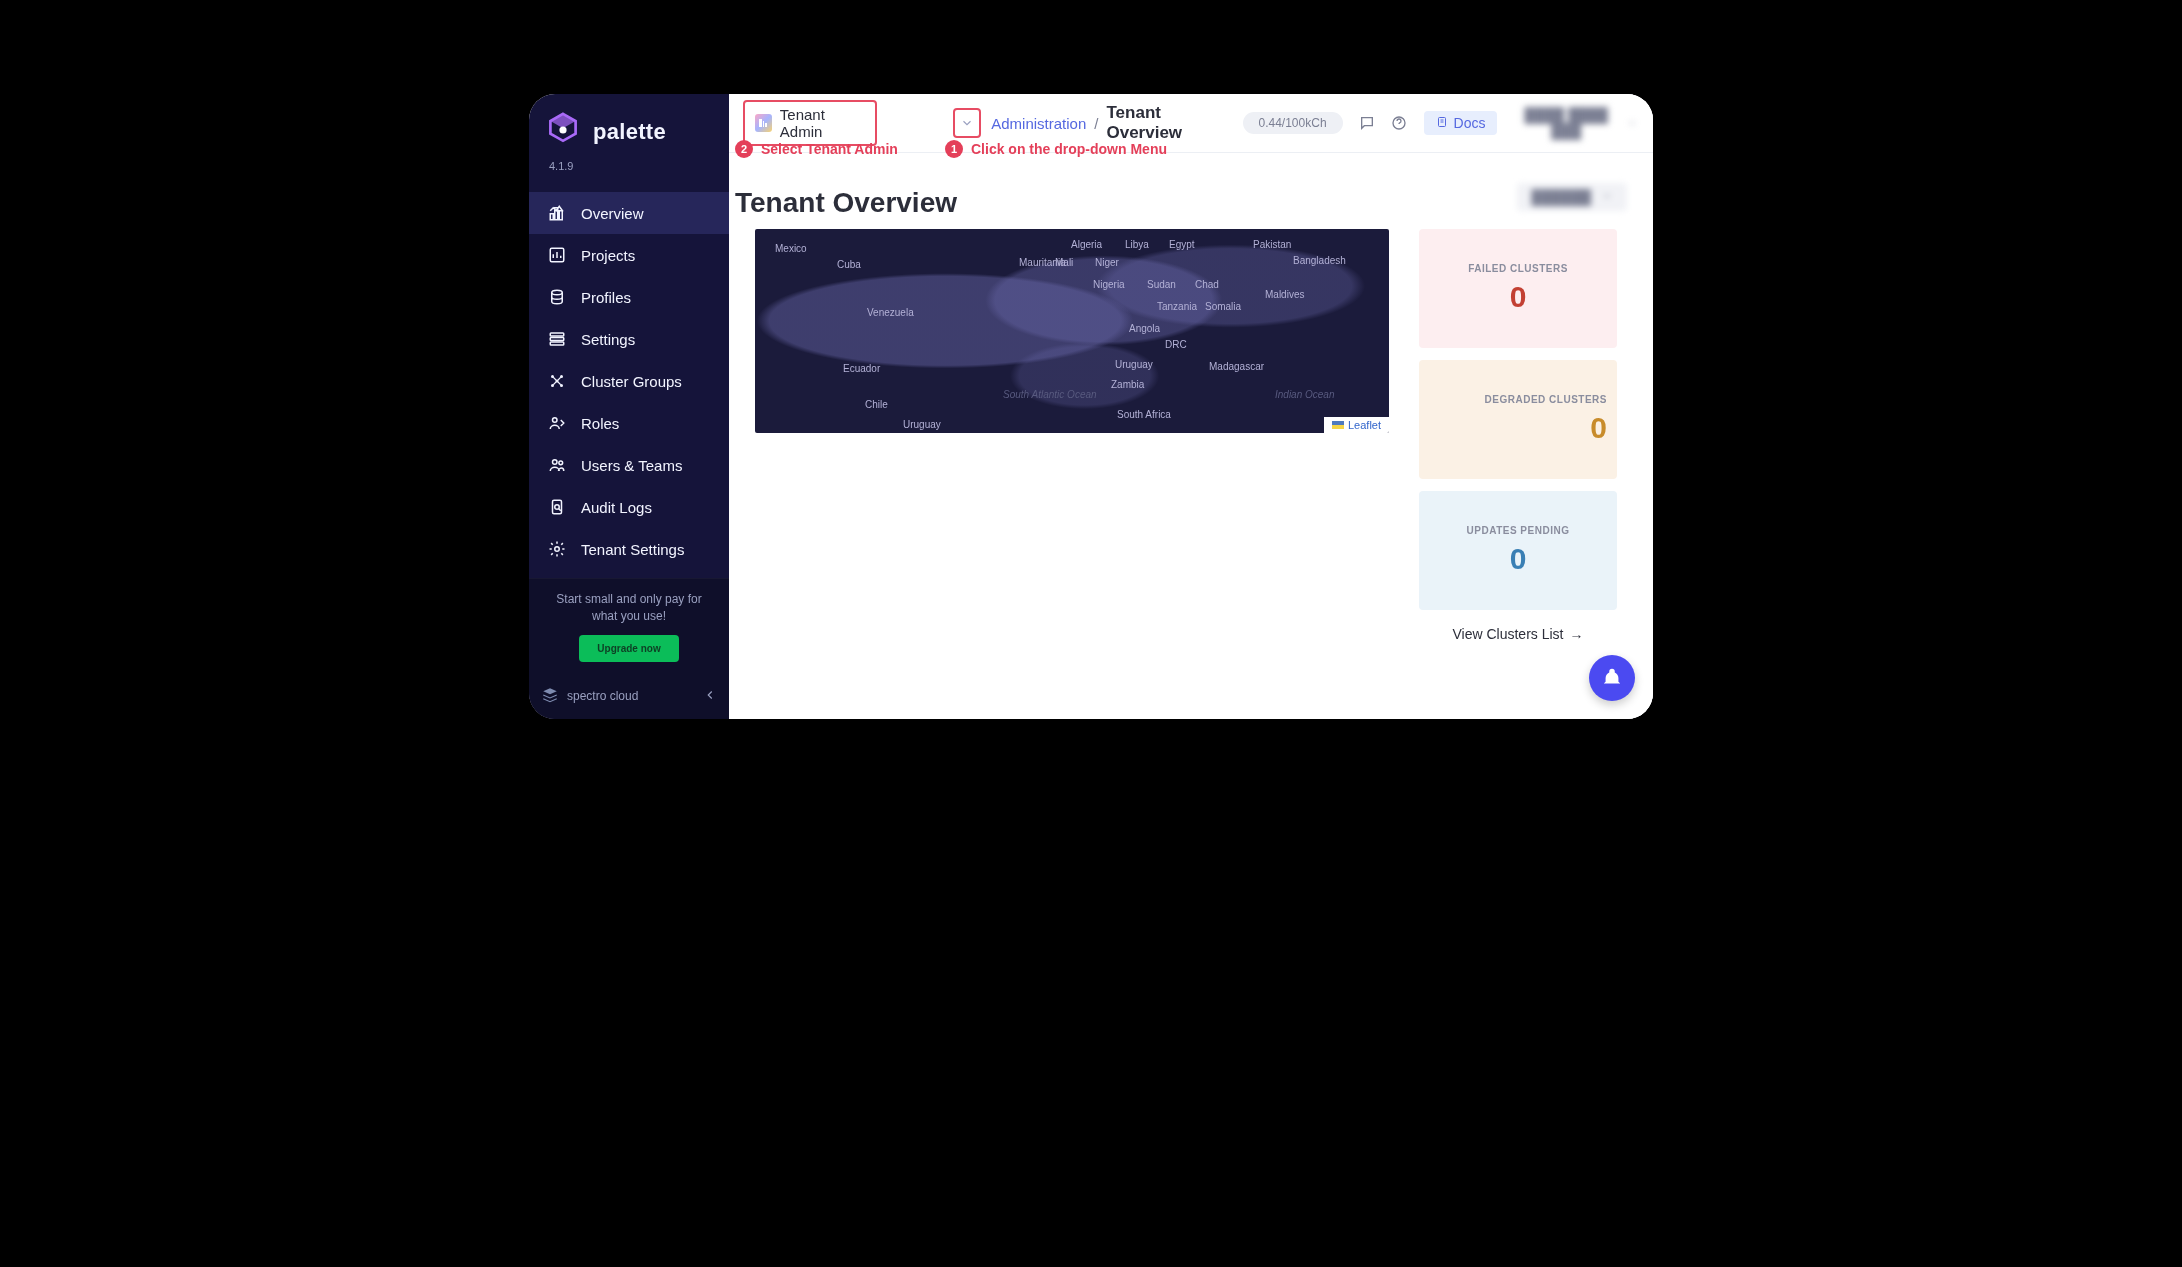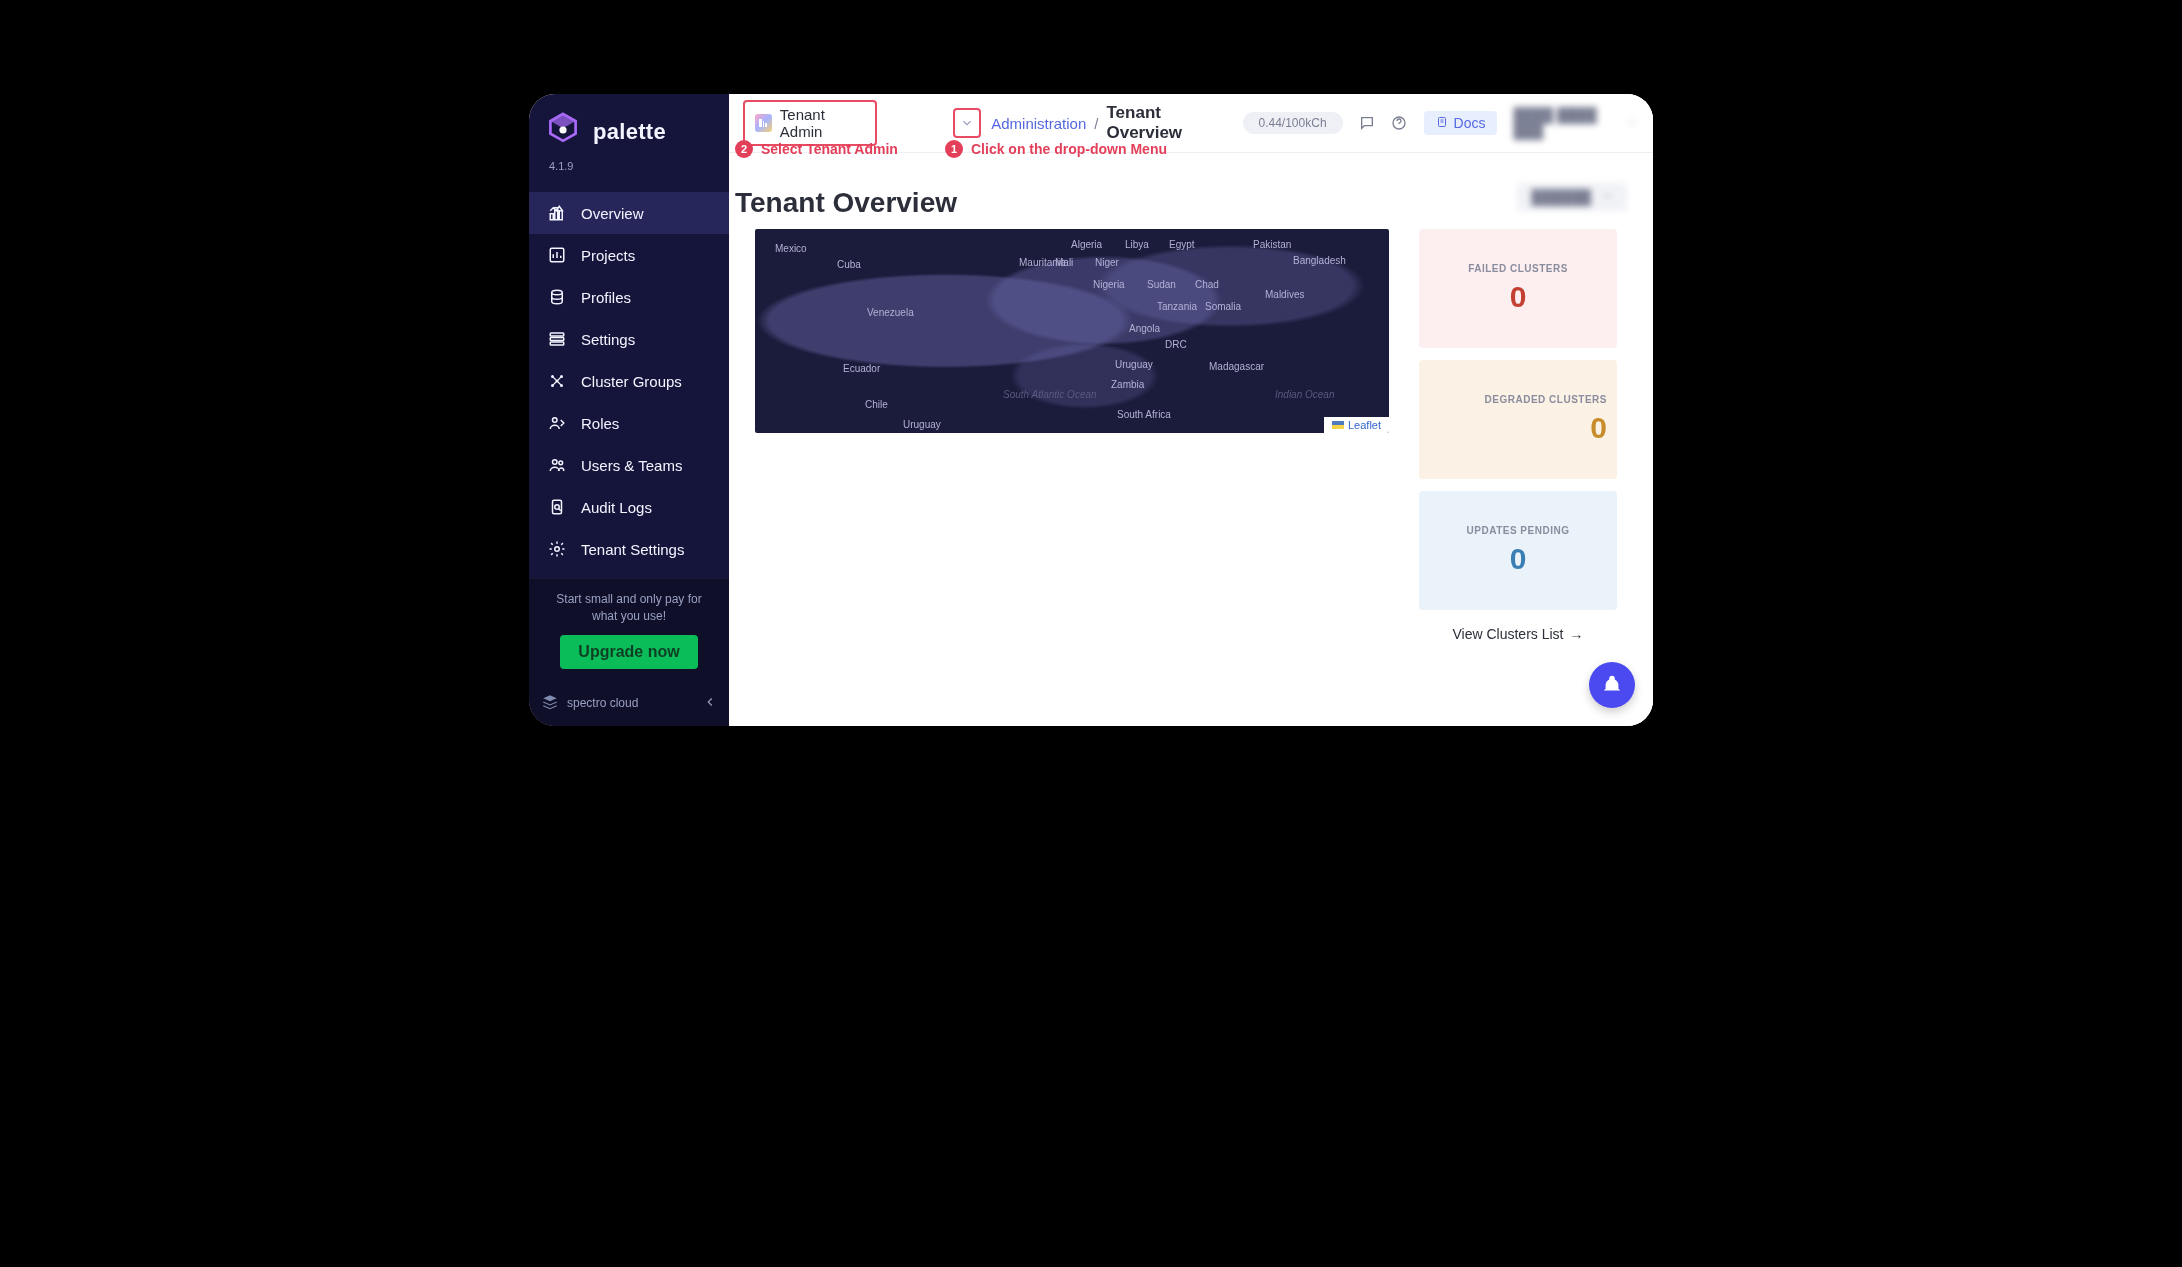--- a/index.html
+++ b/index.html
@@ -102,21 +102,21 @@
   .upgrade-text {
     font-size: 12px;
     line-height: 1.4;
     color: var(--sidebar-muted);
     margin-bottom: 10px;
   }
   .upgrade-btn {
     background: var(--brand);
     color: #0e3f24;
     font-weight: 600;
-    font-size: 16px;
+    font-size: 10px;
     border: none;
     border-radius: 4px;
     padding: 8px 18px;
     cursor: pointer;
   }
 
   .sidebar-footer {
     display: flex;
     align-items: center;
     justify-content: space-between;
@@ -190,20 +190,21 @@
   }
   .breadcrumb .root { color: var(--breadcrumb-blue); }
   .breadcrumb .sep { color: var(--text-muted); }
   .breadcrumb .leaf { font-weight: 600; color: var(--text-dark); font-size: 17px; }
 
   .topbar-right {
     margin-left: auto;
     display: flex;
     align-items: center;
     gap: 16px;
+    text-align: center;
   }
   .credit-pill {
     background: var(--chip-bg);
     border-radius: 14px;
     padding: 4px 16px;
     font-size: 12px;
     color: var(--text-muted);
   }
   .topbar-icon {
     width: 18px; height: 18px;

